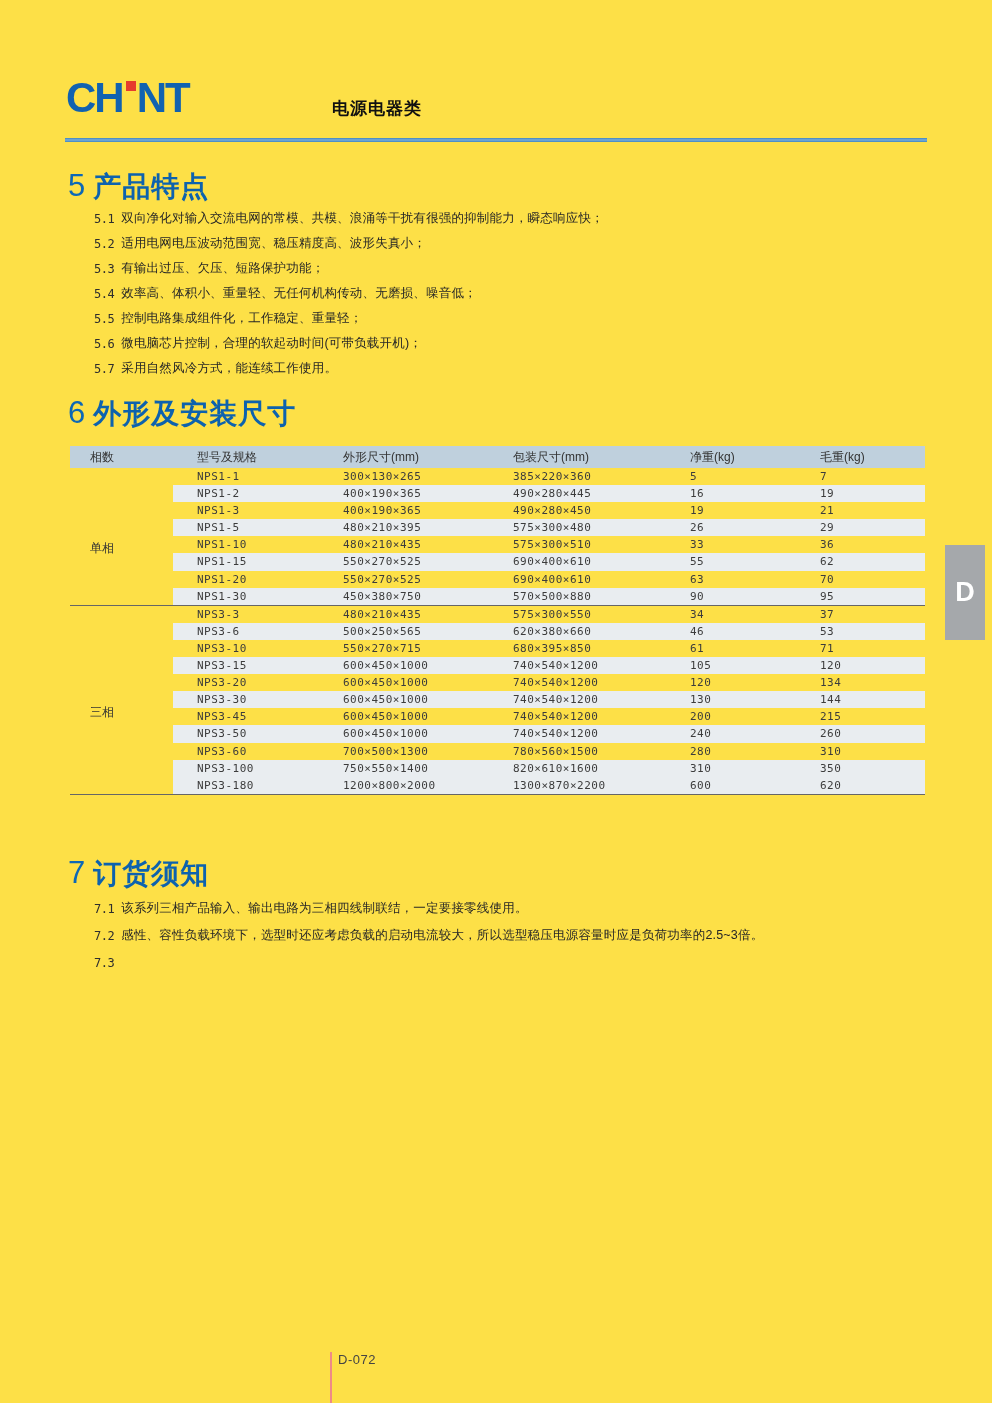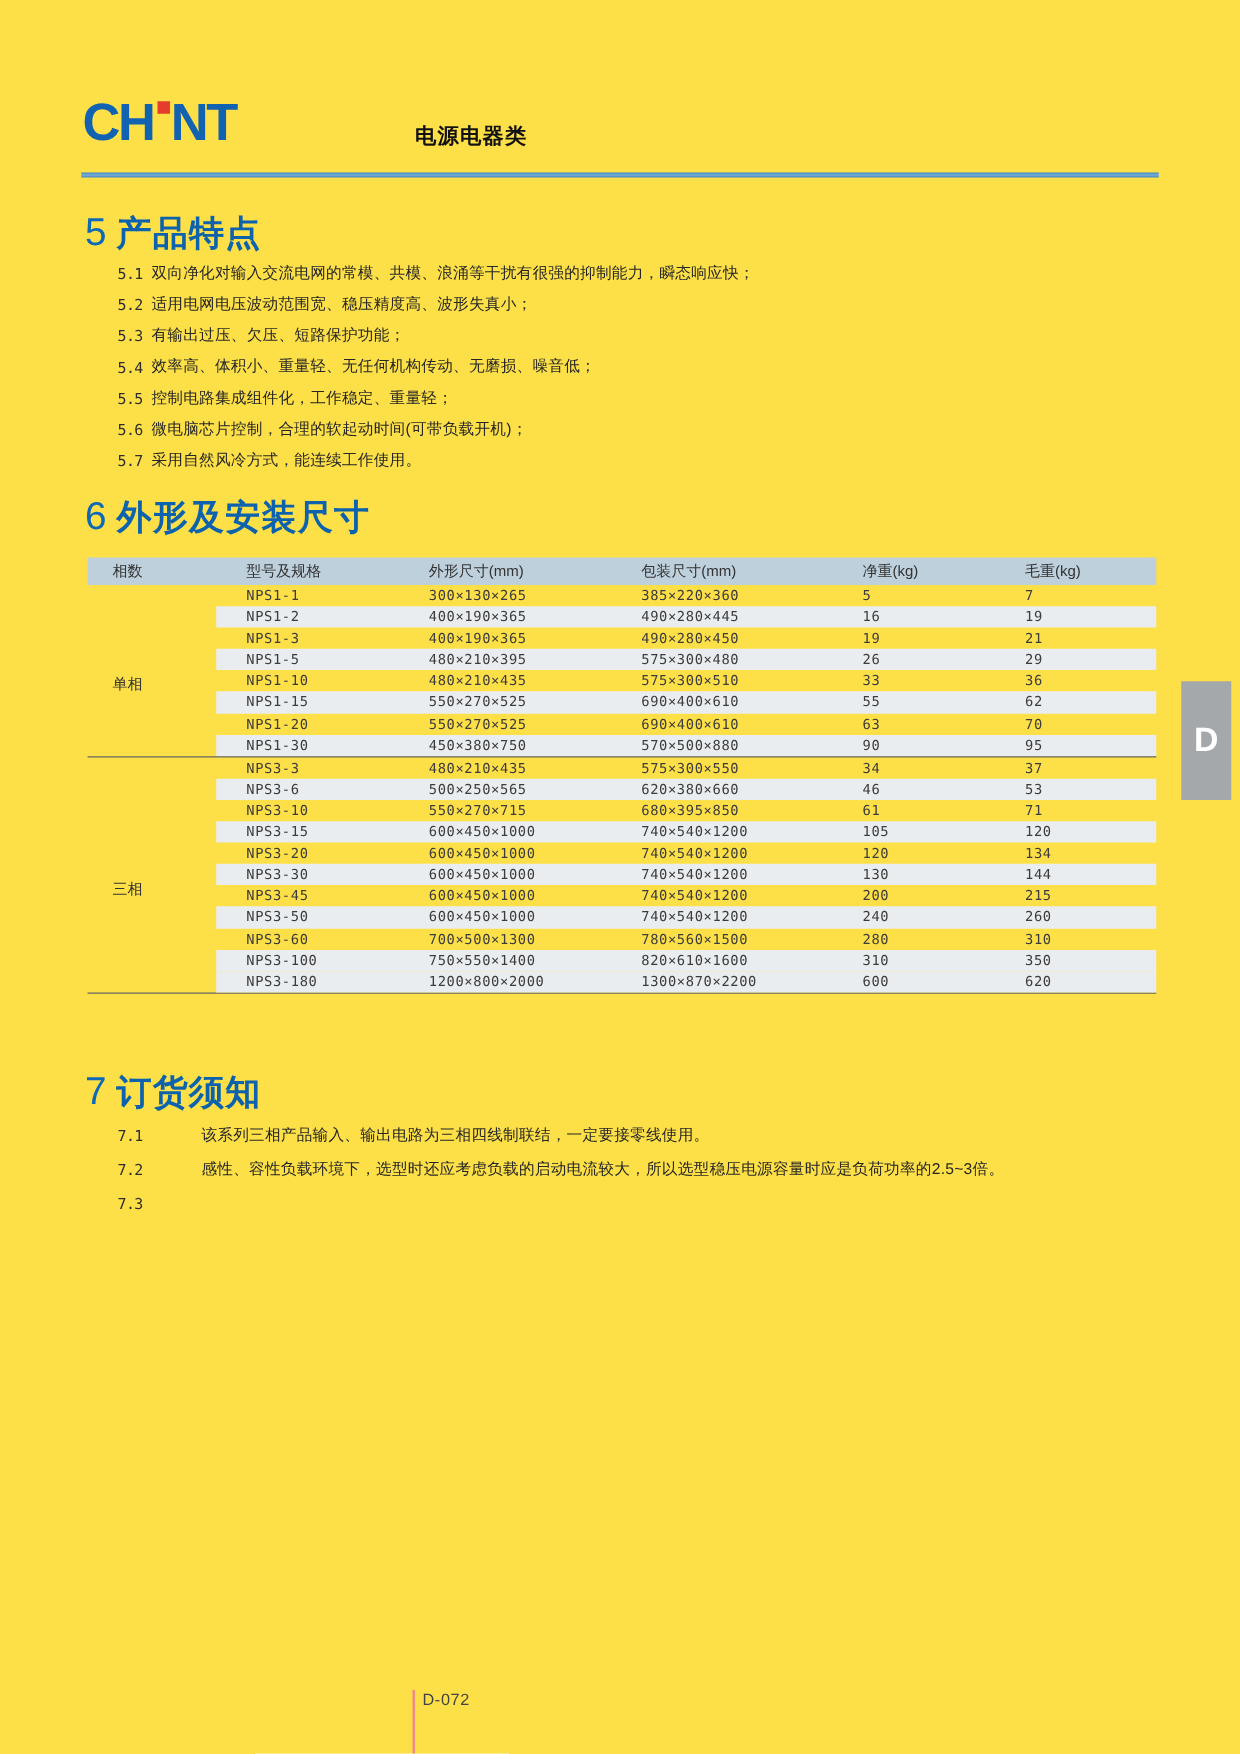--- a/index.html
+++ b/index.html
@@ -19,21 +19,21 @@
   .header-rule { position:absolute; top:138px; left:65px; width:862px; height:4px;
     background:linear-gradient(#4186c0,#79add7 50%,#4186c0); }
   
   .sec-head { position:absolute; left:68px; display:flex; align-items:baseline; }
   .sec-num { color:#0d68b6; font-size:31px; font-weight:400; line-height:32px; }
   .sec-title { color:#0d62ae; font-size:28px; font-weight:600; margin-left:8px; letter-spacing:1px; }
   
   .note-list { position:absolute; left:70px; }
   .note-item { display:flex; align-items:center; color:#262626;margin-left:24px; }
   .features .note-item { height:25px; }
-  .ordering .note-item { height:27px;gap:40px; }
+  .ordering .note-item { height:27px; }
   .note-num { font-family:"DejaVu Sans Mono",monospace; font-size:12px; color:#2e2e2e; margin-right:7px; letter-spacing:-0.5px; }
   .note-text { font-size:12.5px; color:#262626; letter-spacing:0.2px; white-space:nowrap; }
   
   .dims-table { position:absolute; top:446px; left:70px; width:855px; font-family:"DejaVu Sans Mono",monospace; }
   .thead { display:flex; height:22px; line-height:22px; background:#bfd0dd; }
   .th { font-size:12px; color:#333; font-family:"Liberation Sans","DejaVu Sans",sans-serif; }
   .c0 { width:103px; padding-left:20px; }
   .c1 { width:146px; padding-left:24px; }
   .c2 { width:170px; padding-left:24px; }
   .c3 { width:177px; padding-left:24px; }

